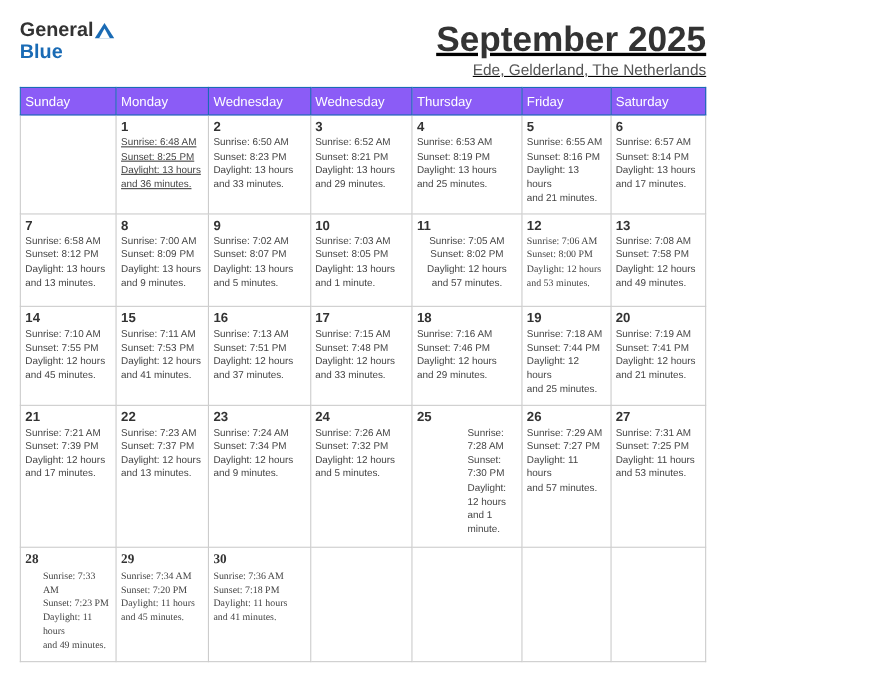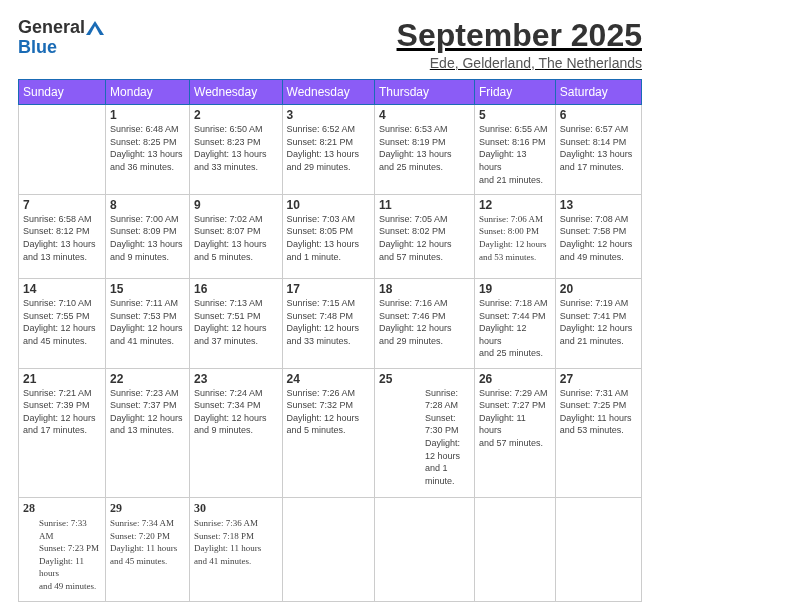--- a/index.html
+++ b/index.html
@@ -126,21 +126,21 @@
         <th>Thursday</th>
         <th>Friday</th>
         <th>Saturday</th>
       </tr>
     </thead>
     <tbody id="calendar-body">
     <tr>
           <td class="empty-cell"></td>
           <td>
             <span class="day-num">1</span>
-            <div class="day-info" style="white-space: pre-line;">Sunrise: 6:48 AM
+            <div class="day-info" style="white-space: pre-line; text-decoration: underline;">Sunrise: 6:48 AM
 Sunset: 8:25 PM
 Daylight: 13 hours
 and 36 minutes.</div>
           </td>
           <td>
             <span class="day-num">2</span>
             <div class="day-info" style="white-space: pre-line;">Sunrise: 6:50 AM
 Sunset: 8:23 PM
 Daylight: 13 hours
 and 33 minutes.</div>
@@ -198,21 +198,21 @@
           </td>
           <td>
             <span class="day-num">10</span>
             <div class="day-info" style="white-space: pre-line;">Sunrise: 7:03 AM
 Sunset: 8:05 PM
 Daylight: 13 hours
 and 1 minute.</div>
           </td>
           <td>
             <span class="day-num">11</span>
-            <div class="day-info" style="white-space: pre-line;">Sunrise: 7:05 AM
+            <div class="day-info" style="white-space: pre-line; text-align: center;">Sunrise: 7:05 AM
 Sunset: 8:02 PM
 Daylight: 12 hours
 and 57 minutes.</div>
           </td>
           <td>
             <span class="day-num">12</span>
             <div class="day-info" style="white-space: pre-line; font-family: Liberation Serif, serif;">Sunrise: 7:06 AM
 Sunset: 8:00 PM
 Daylight: 12 hours
 and 53 minutes.</div>

